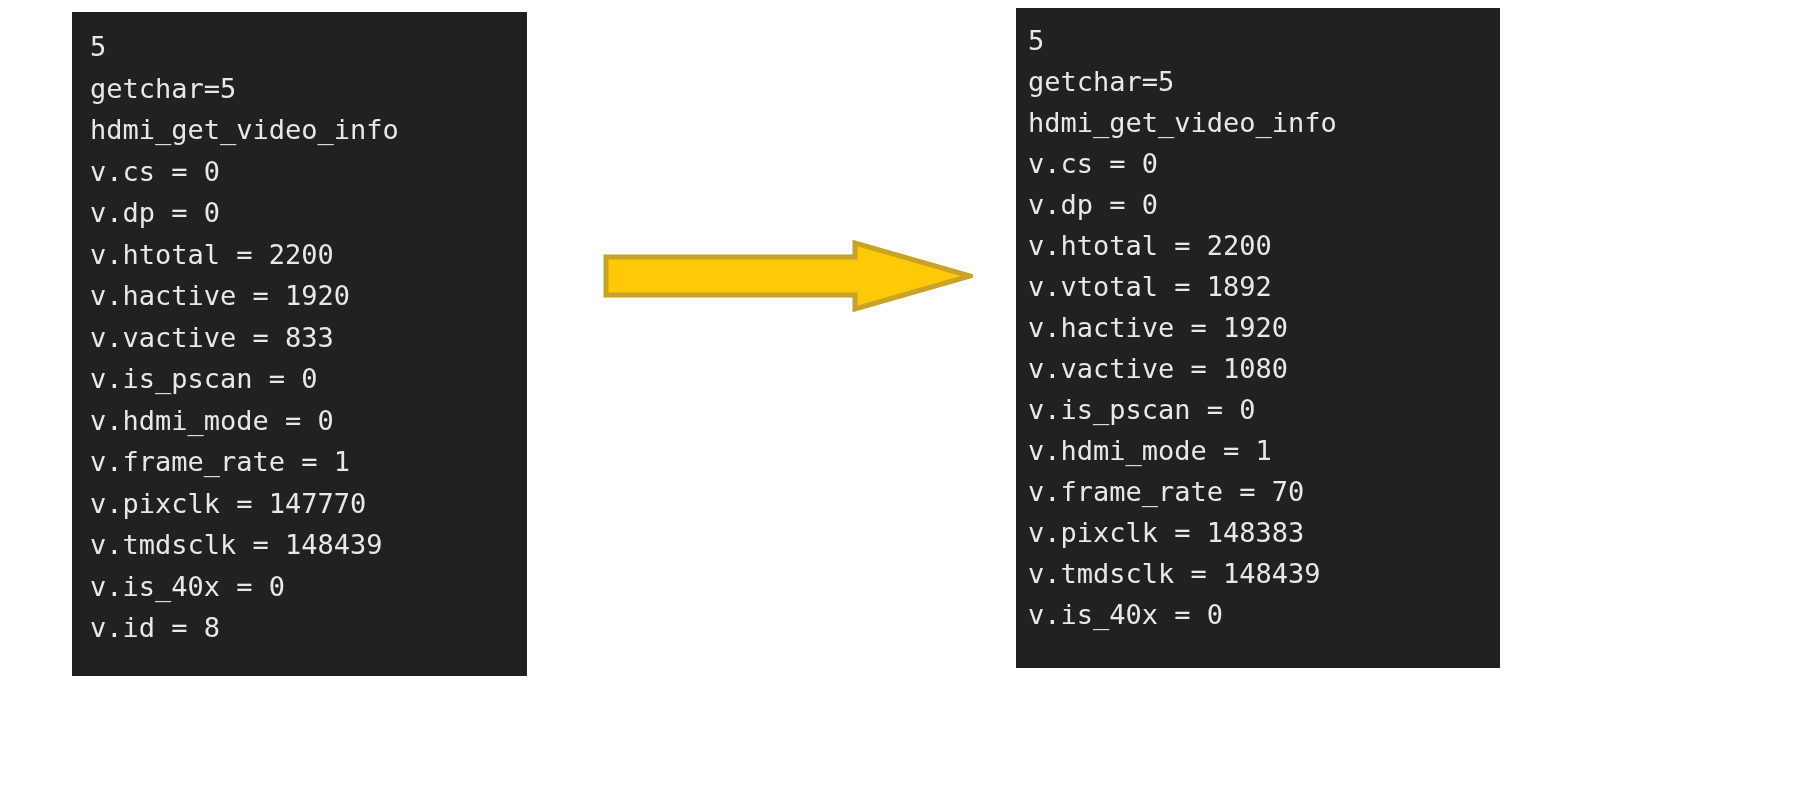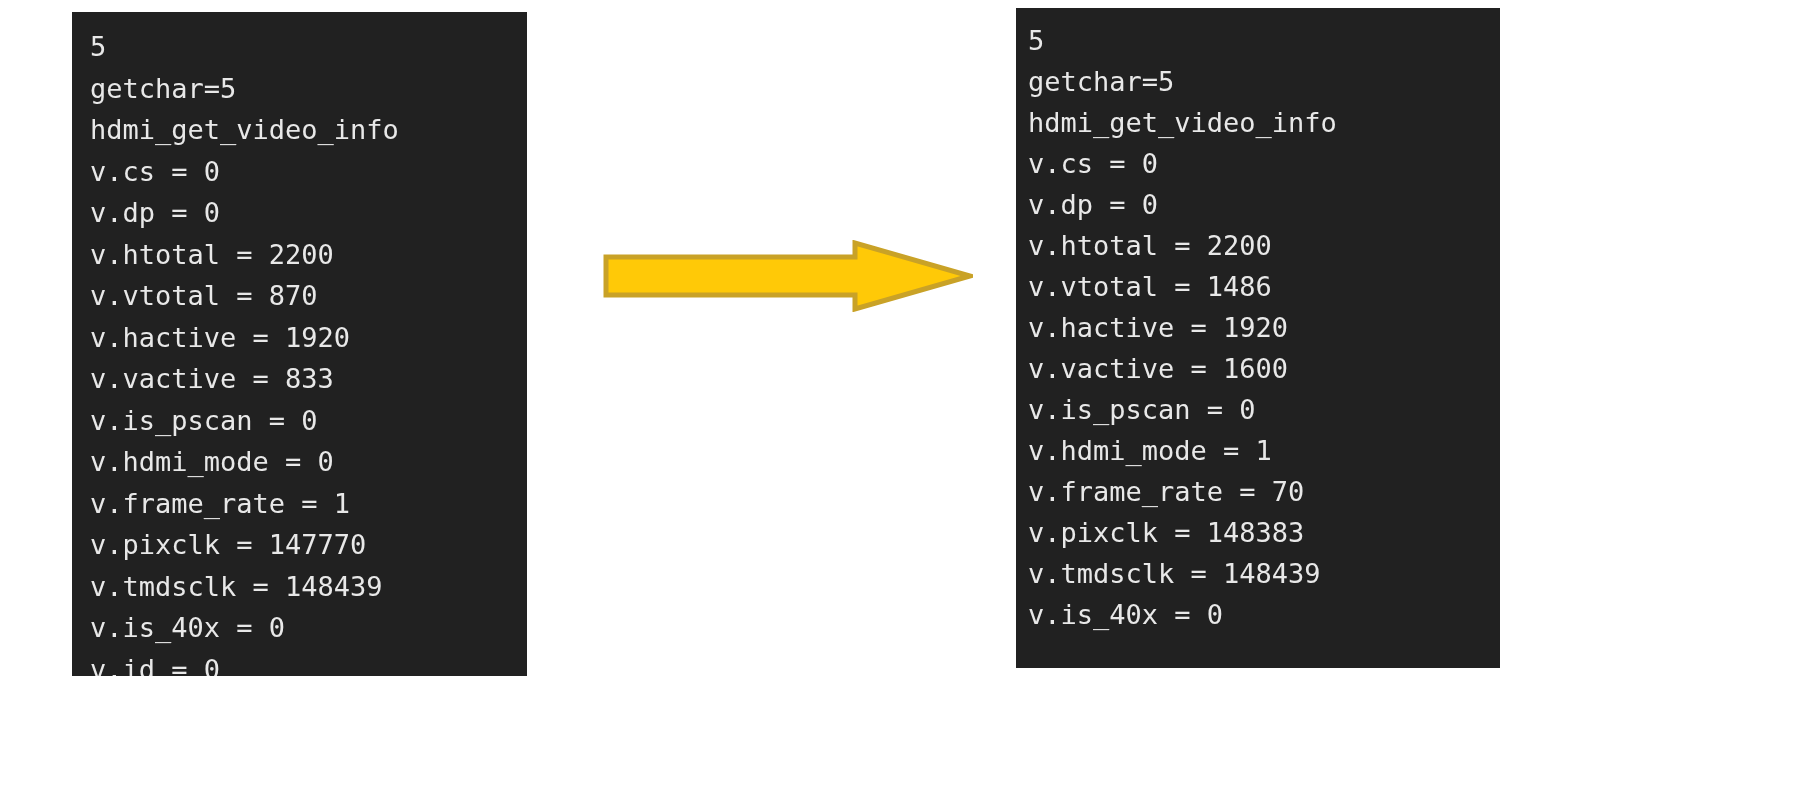--- a/index.html
+++ b/index.html
@@ -89,49 +89,48 @@
 
 <div class="stage">
 
   <div class="terminal terminal-left">
     <div class="term-line">5</div>
     <div class="term-line">getchar=5</div>
     <div class="term-line">hdmi_get_video_info</div>
     <div class="term-line">v.cs = 0</div>
     <div class="term-line">v.dp = 0</div>
     <div class="term-line">v.htotal = 2200</div>
-    <div class="term-line">v.vtotal = 870</div>
     <div class="term-line">v.hactive = 1920</div>
     <div class="term-line">v.vactive = 833</div>
     <div class="term-line">v.is_pscan = 0</div>
     <div class="term-line">v.hdmi_mode = 0</div>
     <div class="term-line">v.frame_rate = 1</div>
     <div class="term-line">v.pixclk = 147770</div>
     <div class="term-line">v.tmdsclk = 148439</div>
     <div class="term-line">v.is_40x = 0</div>
-    <div class="term-line">v.id = 0</div>
+    <div class="term-line">v.id = 8</div>
   </div>
 
 
   <div class="arrow-wrap">
     <svg viewBox="0 0 370 72" preserveAspectRatio="none" aria-hidden="true">
       <polygon points="3,17 252,17 252,3 367,36 252,69 252,55 3,55" fill="#ffc907" stroke="#c9a227" stroke-width="5" stroke-linejoin="miter"></polygon>
     </svg>
   </div>
 
   <div class="terminal terminal-right">
     <div class="term-line">5</div>
     <div class="term-line">getchar=5</div>
     <div class="term-line">hdmi_get_video_info</div>
     <div class="term-line">v.cs = 0</div>
     <div class="term-line">v.dp = 0</div>
     <div class="term-line">v.htotal = 2200</div>
-    <div class="term-line">v.vtotal = 1486</div>
+    <div class="term-line">v.vtotal = 1892</div>
     <div class="term-line">v.hactive = 1920</div>
-    <div class="term-line">v.vactive = 1600</div>
+    <div class="term-line">v.vactive = 1080</div>
     <div class="term-line">v.is_pscan = 0</div>
     <div class="term-line">v.hdmi_mode = 1</div>
     <div class="term-line">v.frame_rate = 70</div>
     <div class="term-line">v.pixclk = 148383</div>
     <div class="term-line">v.tmdsclk = 148439</div>
     <div class="term-line">v.is_40x = 0</div>
   </div>
 
 </div>
 

